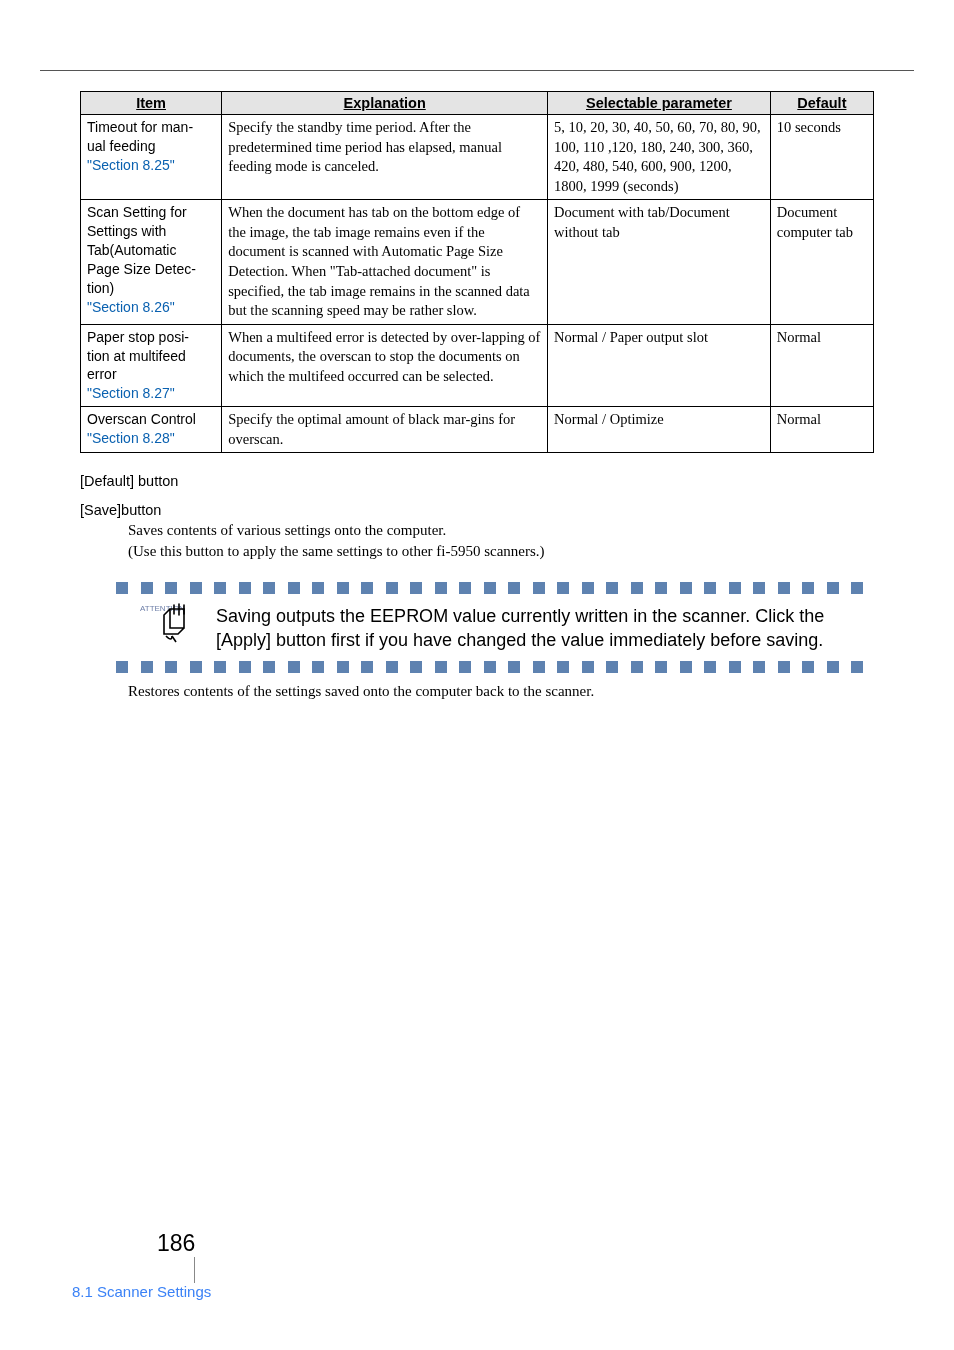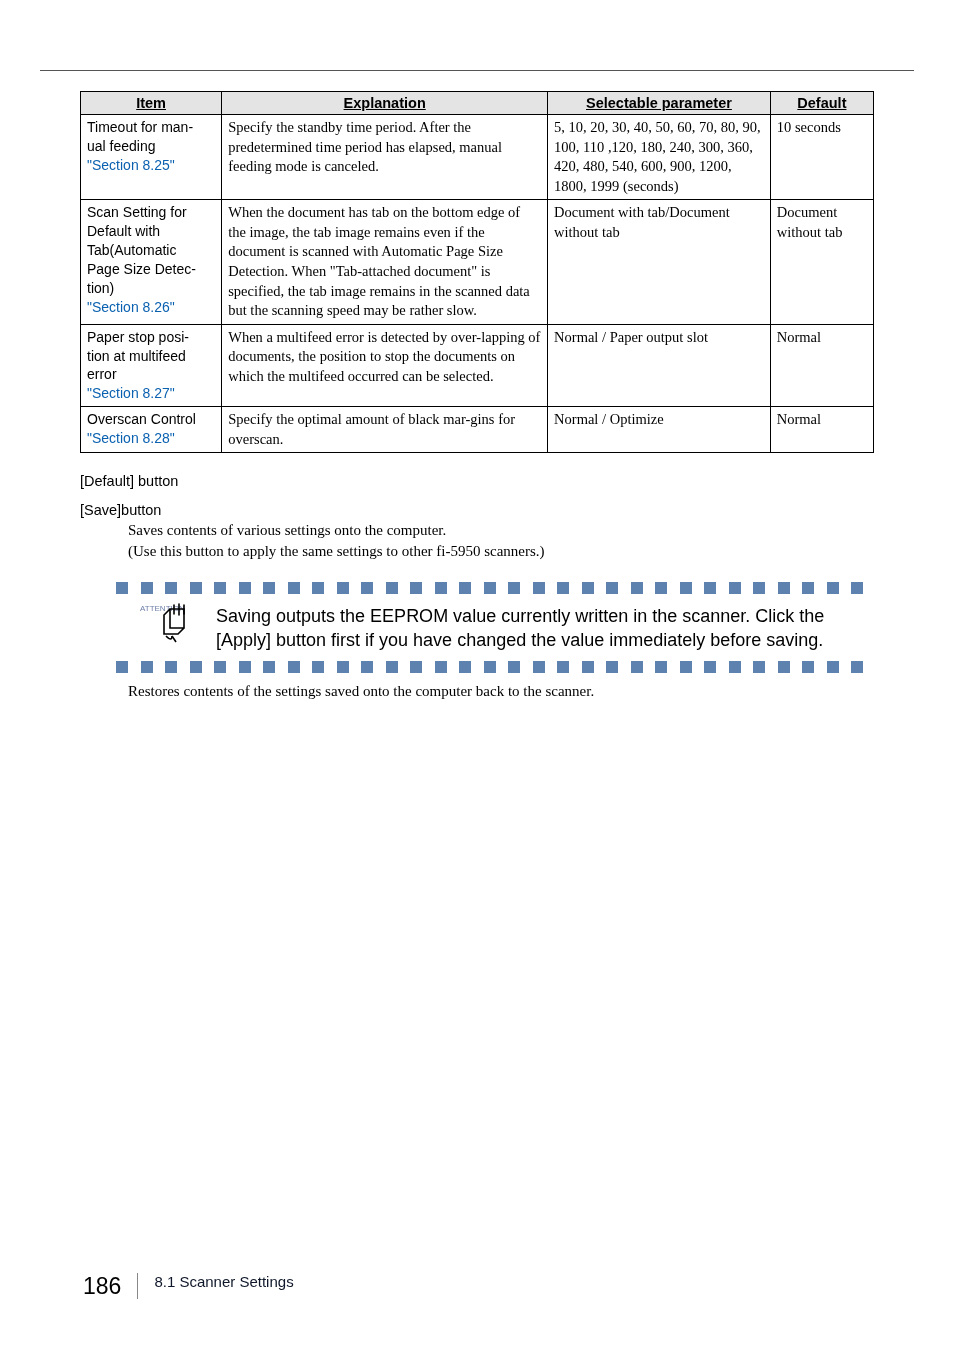--- a/index.html
+++ b/index.html
@@ -85,39 +85,40 @@
   .attention-text {
     font-family: Arial, Helvetica, sans-serif;
     font-size: 18px;
     line-height: 1.35;
     padding-top: 2px;
   }
 
   .footer {
     position: absolute;
     bottom: 50px;
-    left: 83px;
+    left: 72px;
     font-family: Arial, Helvetica, sans-serif;
     display: flex;
-    align-items: flex-start;
+    align-items: flex-end;
+    flex-direction: column;
   }
   .footer .pagenum {
     font-size: 23px;
     font-weight: 400;
     padding-right: 16px;
   }
   .footer .divider {
     width: 1px;
     height: 26px;
     background: #888;
     margin-right: 16px;
   }
   .footer .section {
     font-size: 15px;
-    color: #0f172a;
+    color: #3b82f6;
   }
   .col-item { width: 130px; }
   .col-exp  { width: 300px; }
   .col-sel  { width: 205px; }
   .col-def  { width: 95px; }
 </style>
 </head>
 <body>
 
 <div class="hr-top"></div>
@@ -145,38 +146,38 @@
           <span>ual feeding</span><br>
           <span class="section-link">"Section 8.25"</span>
         </td>
         <td>Specify the standby time period. After the predetermined time period has elapsed, manual feeding mode is canceled.</td>
         <td>5, 10, 20, 30, 40, 50, 60, 70, 80, 90, 100, 110 ,120, 180, 240, 300, 360, 420, 480, 540, 600, 900, 1200, 1800, 1999 (seconds)</td>
         <td>10 seconds</td>
       </tr>
       <tr>
         <td class="item-cell">
           <span>Scan Setting for</span><br>
-          <span>Default with</span><br>
+          <span>Settings with</span><br>
           <span>Tab(Automatic</span><br>
           <span>Page Size Detec-</span><br>
           <span>tion)</span><br>
           <span class="section-link">"Section 8.26"</span>
         </td>
         <td>When the document has tab on the bottom edge of the image, the tab image remains even if the document is scanned with Automatic Page Size Detection. When "Tab-attached document" is specified, the tab image remains in the scanned data but the scanning speed may be rather slow.</td>
         <td>Document with tab/Document without tab</td>
-        <td>Document without tab</td>
+        <td>Document computer tab</td>
       </tr>
       <tr>
         <td class="item-cell">
           <span>Paper stop posi-</span><br>
           <span>tion at multifeed</span><br>
           <span>error</span><br>
           <span class="section-link">"Section 8.27"</span>
         </td>
-        <td>When a multifeed error is detected by over-lapping of documents, the position to stop the documents on which the multifeed occurred can be selected.</td>
+        <td>When a multifeed error is detected by over-lapping of documents, the overscan to stop the documents on which the multifeed occurred can be selected.</td>
         <td>Normal / Paper output slot</td>
         <td>Normal</td>
       </tr>
       <tr>
         <td class="item-cell">
           <span>Overscan Control</span><br>
           <span class="section-link">"Section 8.28"</span>
         </td>
         <td>Specify the optimal amount of black mar-gins for overscan.</td>
         <td>Normal / Optimize</td>

